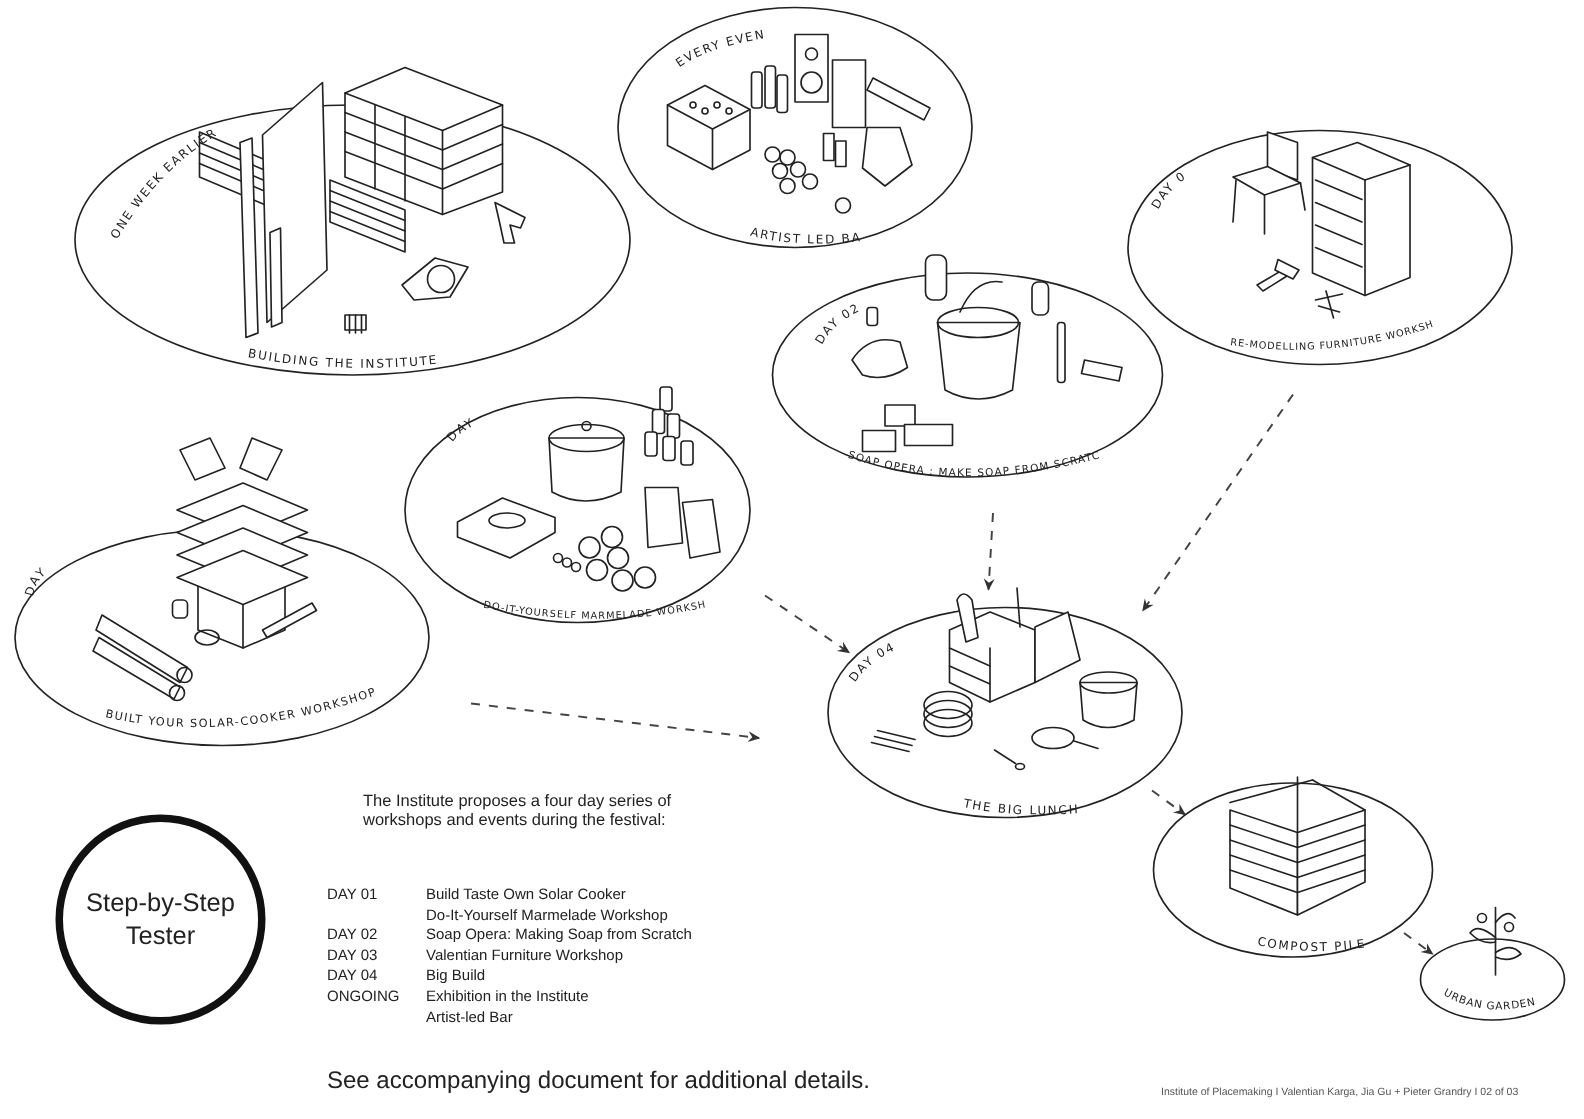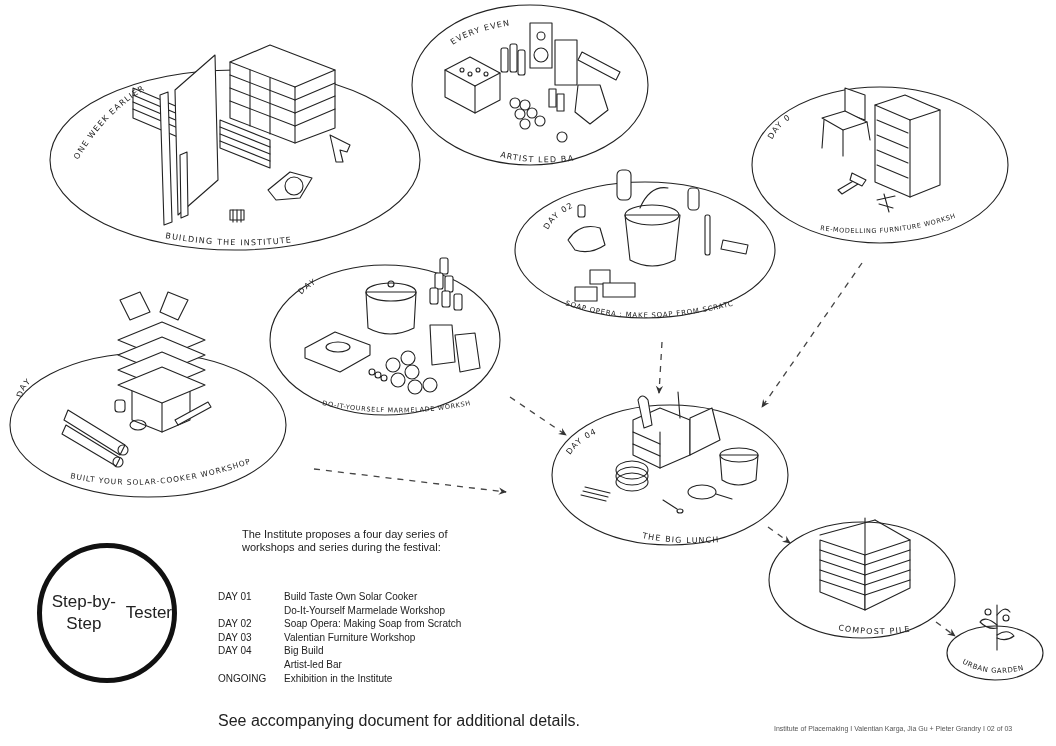--- a/index.html
+++ b/index.html
@@ -2,21 +2,21 @@
 <html><head>
 <meta charset="utf-8">
 <style>
   html, body { margin:0; padding:0; background:#ffffff; }
   body { width:1056px; height:746px; position:relative; overflow:hidden; font-family:"Liberation Sans", sans-serif; color:#1a1a1a; }
   svg.stage { position:absolute; left:0; top:0; width:1056px; height:746px; }
   .hand { font-family:"DejaVu Sans", sans-serif; font-size:8px; letter-spacing:1.2px; fill:#222; }
   .ink { fill:none; stroke:#222; stroke-width:1.1; stroke-linejoin:round; stroke-linecap:round; }
   .inkf { fill:#fff; stroke:#222; stroke-width:1.1; stroke-linejoin:round; }
   .dash { fill:none; stroke:#444; stroke-width:1.3; stroke-dasharray:6 6; }
-  .guide { position:absolute; left:37px; top:543px; width:140px; height:140px; border:5px solid #111; border-radius:50%; box-sizing:border-box; display:flex; flex-direction:row; align-items:center; justify-content:center; text-align:center; font-size:17px; line-height:22px; color:#222; }
+  .guide { position:absolute; left:37px; top:543px; width:140px; height:140px; border:5px solid #111; border-radius:50%; box-sizing:border-box; display:flex; flex-direction:column; justify-content:center; text-align:center; font-size:17px; line-height:22px; color:#222; }
   .intro { position:absolute; left:218px; top:528px; font-size:11px; line-height:13px; color:#222;margin-left:24px; }
   .schedule { position:absolute; left:218px; top:590px; font-size:10px; line-height:13.6px; color:#222; }
   .srow { display:flex; }
   .sday { width:66px; }
   .note { position:absolute; left:218px; top:712px; font-size:16px; color:#222; }
   .footer { position:absolute; left:774px; top:725px; font-size:7px; color:#555; }
 </style>
 </head>
 <body>
 
@@ -346,21 +346,21 @@
   <line class="dash" x1="936" y1="622" x2="955" y2="636" marker-end="url(#arr)"></line>
 </svg>
 
 <div class="guide">
   <span>Step-by-Step</span>
   <span>Tester</span>
 </div>
 
 <div class="intro">
   <div>The Institute proposes a four day series of</div>
-  <div>workshops and series during the festival:</div>
+  <div>workshops and events during the festival:</div>
 </div>
 
 <div class="schedule">
   <div class="srow">
       <span class="sday">DAY 01</span>
       <span>Build Taste Own Solar Cooker</span>
     </div>
   <div class="srow">
       <span class="sday"></span>
       <span>Do-It-Yourself Marmelade Workshop</span>
@@ -371,24 +371,24 @@
     </div>
   <div class="srow">
       <span class="sday">DAY 03</span>
       <span>Valentian Furniture Workshop</span>
     </div>
   <div class="srow">
       <span class="sday">DAY 04</span>
       <span>Big Build</span>
     </div>
   <div class="srow">
+      <span class="sday">ONGOING</span>
+      <span>Exhibition in the Institute</span>
+    </div>
+  <div class="srow">
       <span class="sday"></span>
       <span>Artist-led Bar</span>
     </div>
-  <div class="srow">
-      <span class="sday">ONGOING</span>
-      <span>Exhibition in the Institute</span>
-    </div>
 </div>
 
 <div class="note">See accompanying document for additional details.</div>
 
 <div class="footer">Institute of Placemaking I Valentian Karga, Jia Gu + Pieter Grandry I 02 of 03</div>
 
 </body></html>

